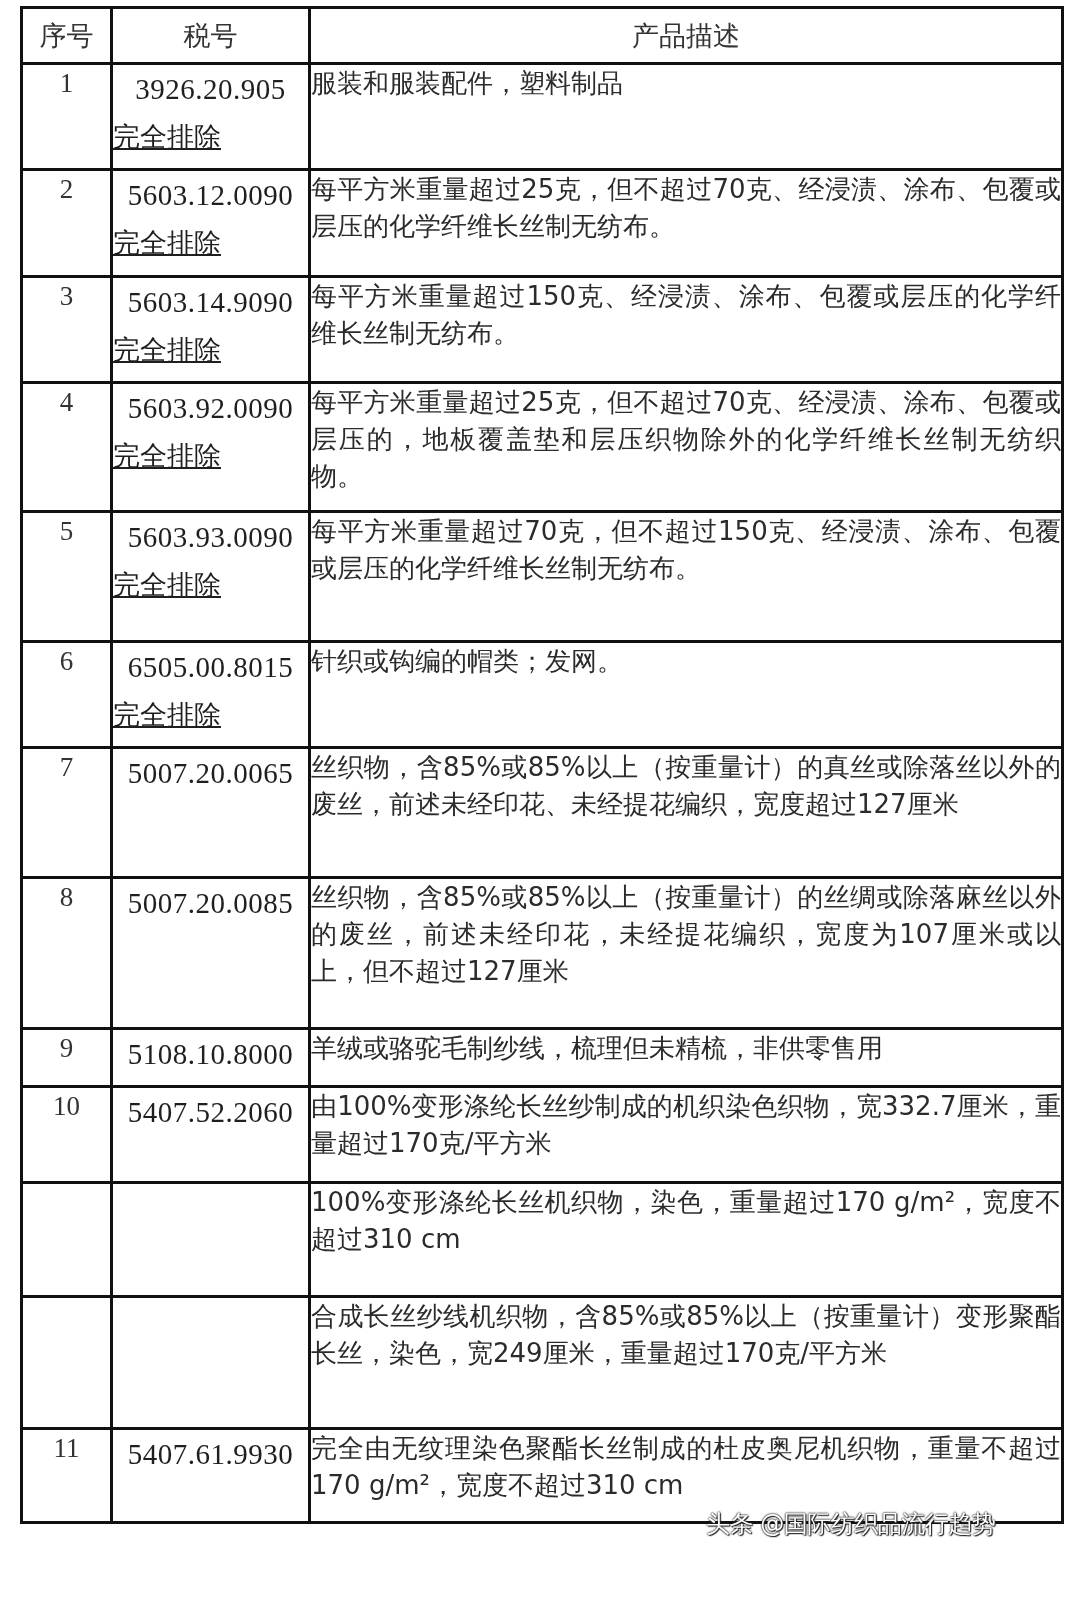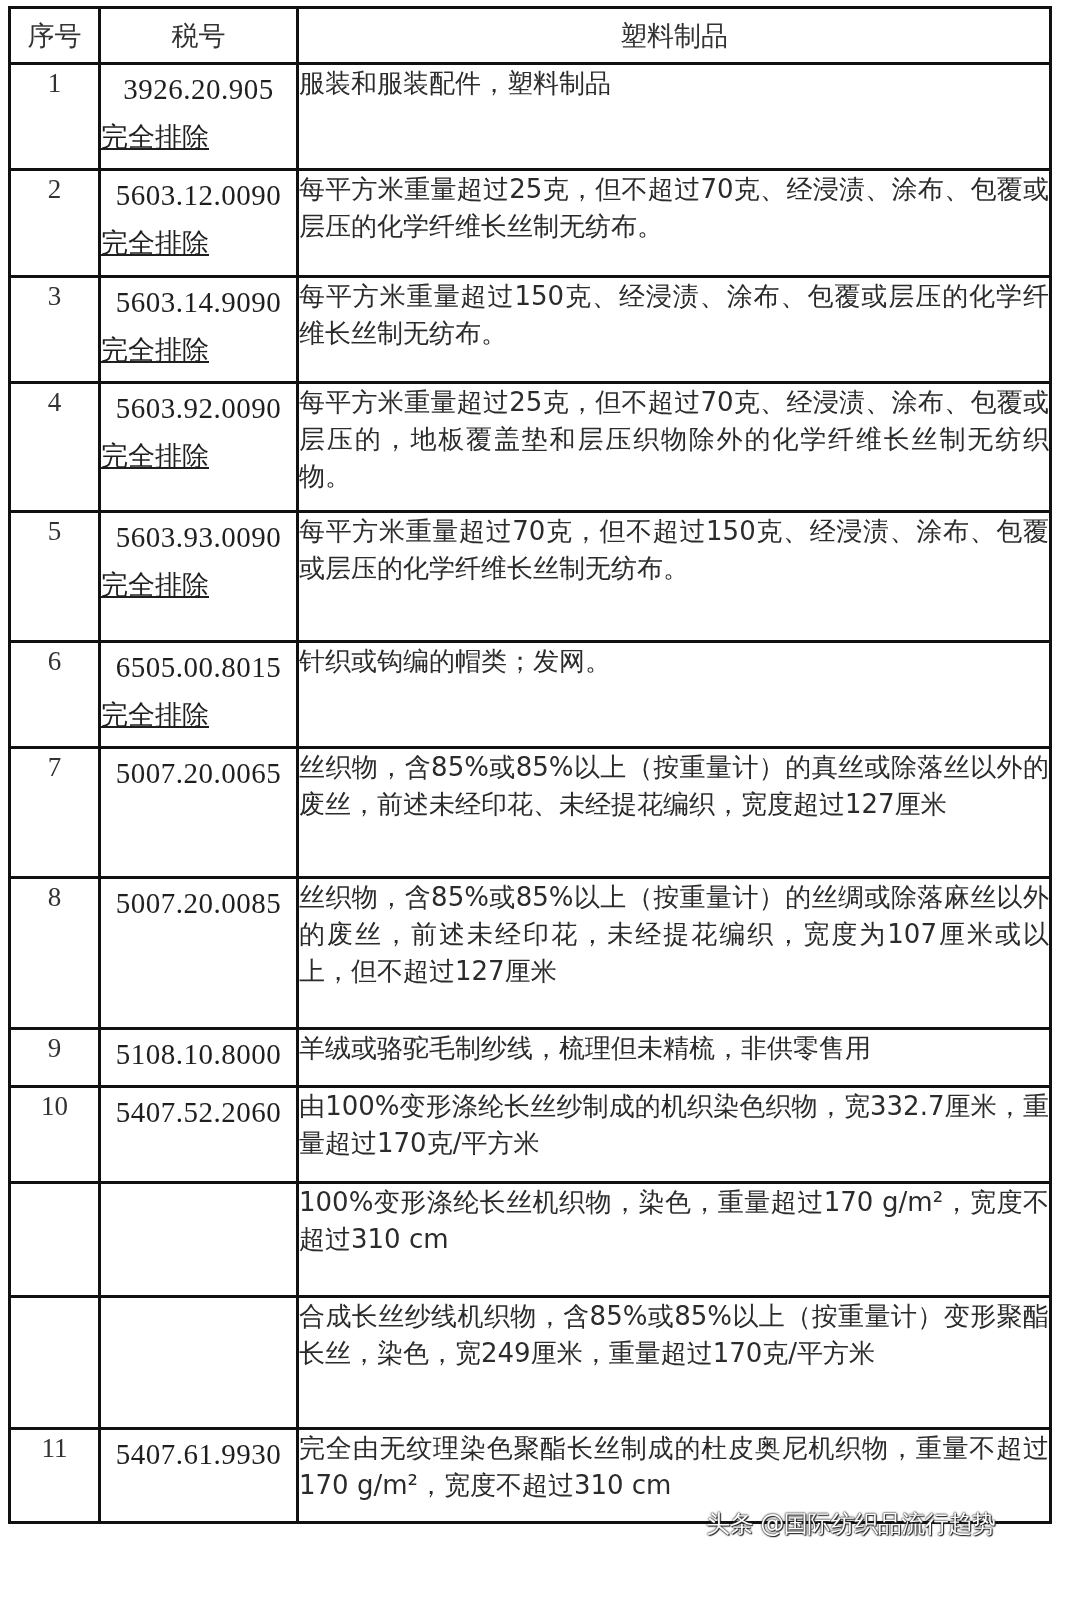--- a/index.html
+++ b/index.html
@@ -1,18 +1,18 @@
 <!DOCTYPE html>
 <html><head>
 <meta charset="utf-8">
 <style>
   html, body { margin: 0; padding: 0; background: #ffffff; }
   body { width: 1080px; height: 1604px; position: relative; overflow: hidden;
          font-family: "DejaVu Sans", "Liberation Sans", sans-serif; color: #2b2b2b; }
-  table.tariff { position: absolute; left: 8px; top: 6px; width: 1041px;
+  table.tariff { position: absolute; left: 20px; top: 6px; width: 1041px;
                  border-collapse: collapse; table-layout: fixed; }
   table.tariff td, table.tariff th { border: 3px solid #111; vertical-align: top; padding: 0; }
   col.c-seq { width: 90px; }
   col.c-code { width: 198px; }
   col.c-desc { width: 753px; }
   th { font-weight: normal; font-size: 27px; height: 53px; line-height: 53px; text-align: center; color: #333; }
   .seq { text-align: center; font-family: "Liberation Serif", "DejaVu Serif", serif; font-size: 27px;
          line-height: 36px; padding-top: 18px; color: #333; }
   .code { padding: 14px 0 0 12px; font-size: 27px; line-height: 48px; color: #1f1f1f; }
   .code .num { font-family: "Liberation Serif", "DejaVu Serif", serif; font-size: 29px; letter-spacing: 0.5px; display:block;text-align:center; }
@@ -28,21 +28,21 @@
 <table class="tariff">
   <colgroup>
       <col class="c-seq">
       <col class="c-code">
       <col class="c-desc">
     </colgroup>
   <thead>
     <tr>
       <th>序号</th>
       <th>税号</th>
-      <th>塑料制品</th>
+      <th>产品描述</th>
     </tr>
   </thead>
   <tbody id="rows">
       <tr style="height: 106px;">
     <td class="seq">1</td>
     <td class="code">
       <span class="num">3926.20.905</span>
       <span class="excl">完全排除</span>
     </td>
     <td class="desc">服装和服装配件，塑料制品</td>

